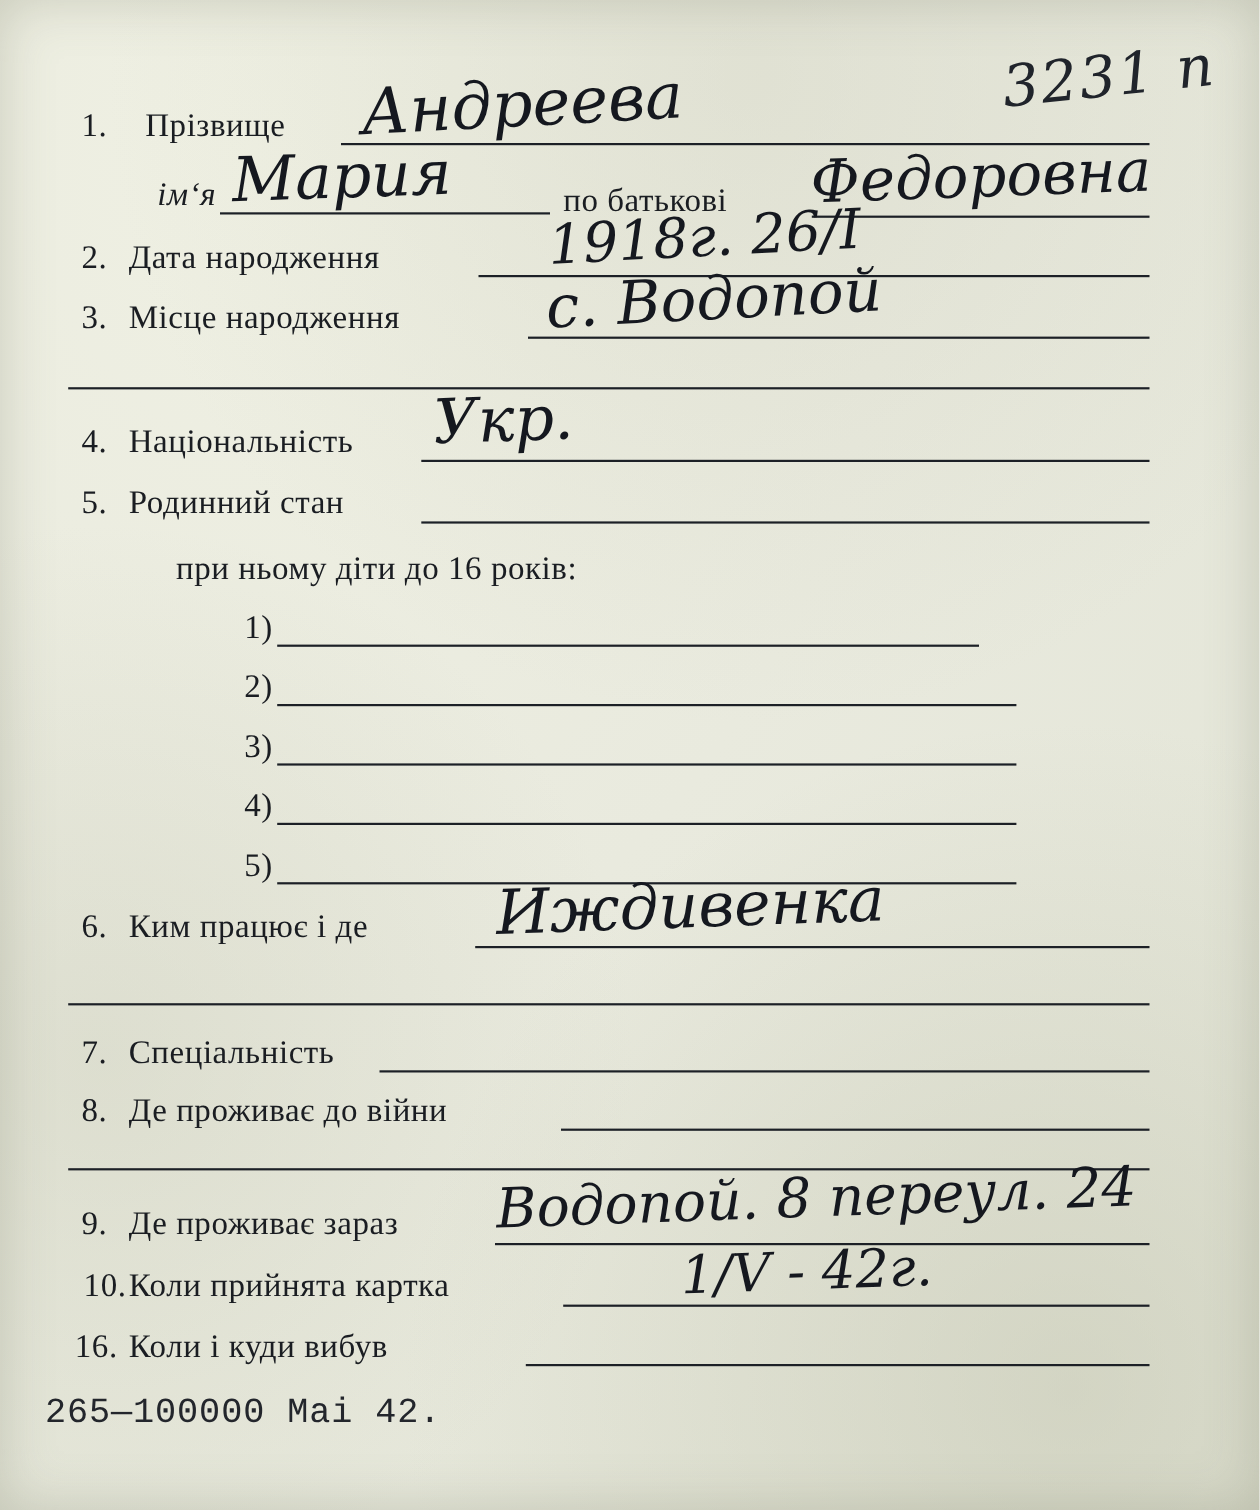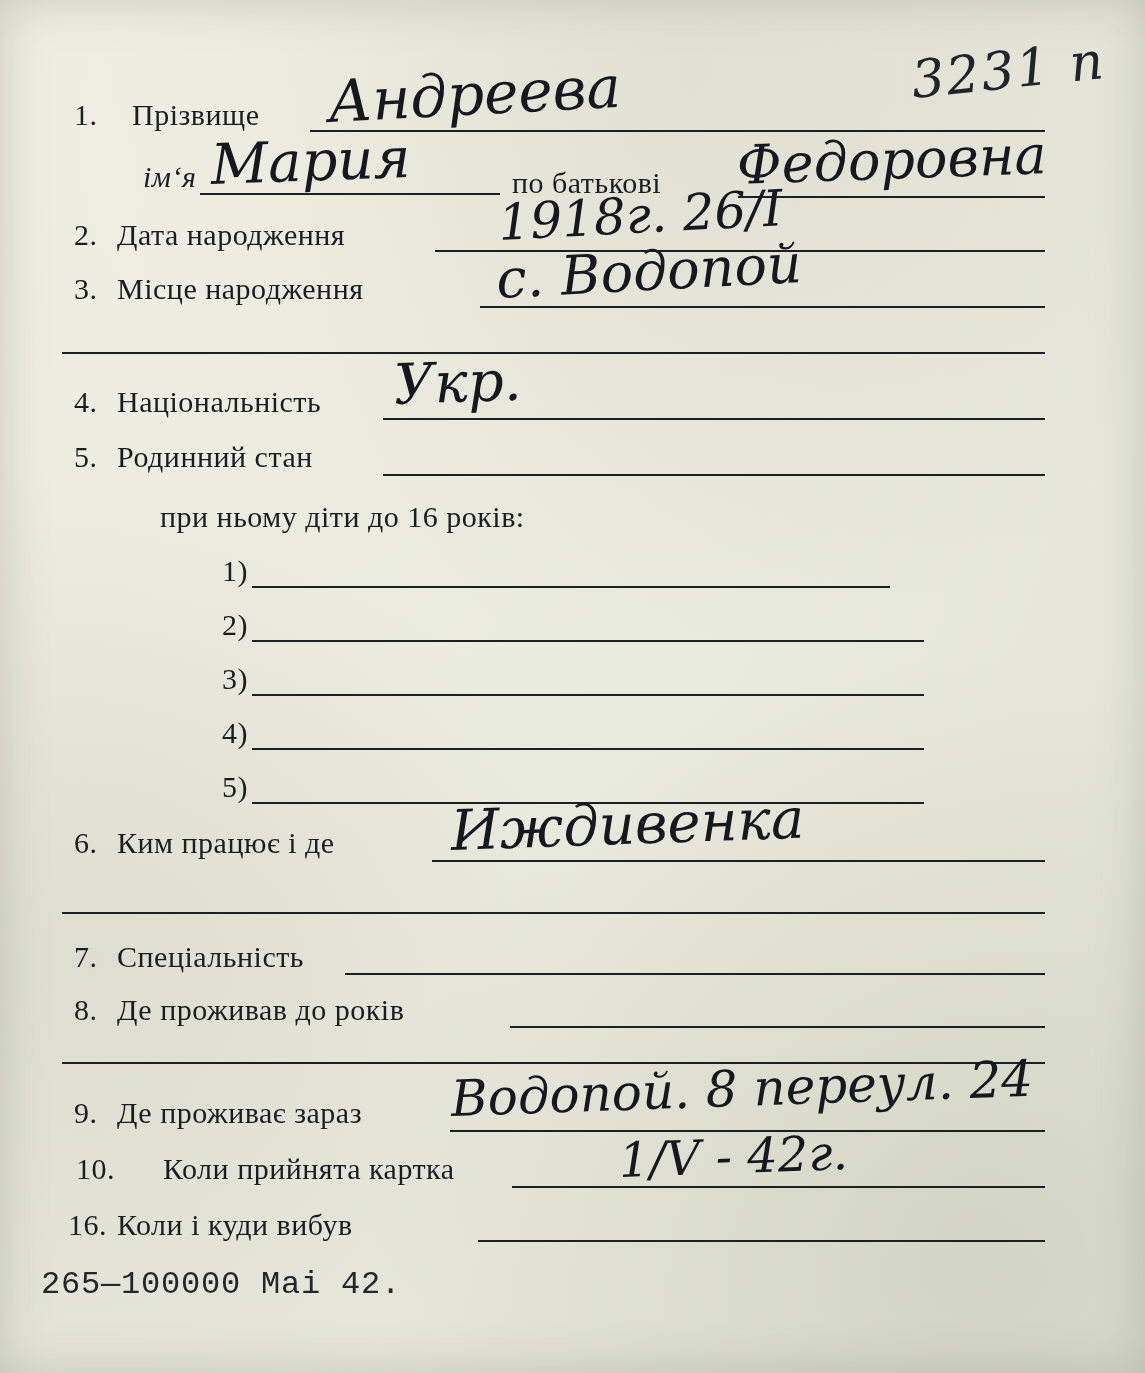--- a/index.html
+++ b/index.html
@@ -163,32 +163,32 @@
     <div class="line" style="left:432px; top:860px; width:613px;"></div>
     <div class="hand" style="left:452px; top:798px; font-size:56px; transform:rotate(-2deg);">Иждивенка</div>
     <div class="line" style="left:62px; top:912px; width:983px;"></div>
 
     <div class="print num" style="left:74px; top:940px;">7.</div>
     <div class="print" style="left:117px; top:940px;">Спеціальність</div>
     <div class="line" style="left:345px; top:973px; width:700px;"></div>
     <div class="hand" style="left:360px; top:912px; font-size:52px;"></div>
 
     <div class="print num" style="left:74px; top:993px;">8.</div>
-    <div class="print" style="left:117px; top:993px;">Де проживав до років</div>
+    <div class="print" style="left:117px; top:993px;">Де проживає до війни</div>
     <div class="line" style="left:510px; top:1026px; width:535px;"></div>
     <div class="hand" style="left:525px; top:966px; font-size:52px;"></div>
     <div class="line" style="left:62px; top:1062px; width:983px;"></div>
 
     <div class="print num" style="left:74px; top:1096px;">9.</div>
     <div class="print" style="left:117px; top:1096px;">Де проживає зараз</div>
     <div class="line" style="left:450px; top:1130px; width:595px;"></div>
     <div class="hand" style="left:452px; top:1070px; font-size:50px; transform:rotate(-2deg);">Водопой. 8 переул. 24</div>
 
     <div class="print num" style="left:76px; top:1152px;">10.</div>
-    <div class="print" style="left:117px; top:1152px;margin-left:46px;">Коли прийнята картка</div>
+    <div class="print" style="left:117px; top:1152px;">Коли прийнята картка</div>
     <div class="line" style="left:512px; top:1186px; width:533px;"></div>
     <div class="hand" style="left:620px; top:1132px; font-size:48px; transform:rotate(-2deg);">1/V - 42г.</div>
 
     <div class="print num" style="left:68px; top:1208px;">16.</div>
     <div class="print" style="left:117px; top:1208px;">Коли і куди вибув</div>
     <div class="line" style="left:478px; top:1240px; width:567px;"></div>
     <div class="hand" style="left:492px; top:1180px; font-size:50px;"></div>
 
     <div class="footer">265—100000 Mai 42.</div>
 

